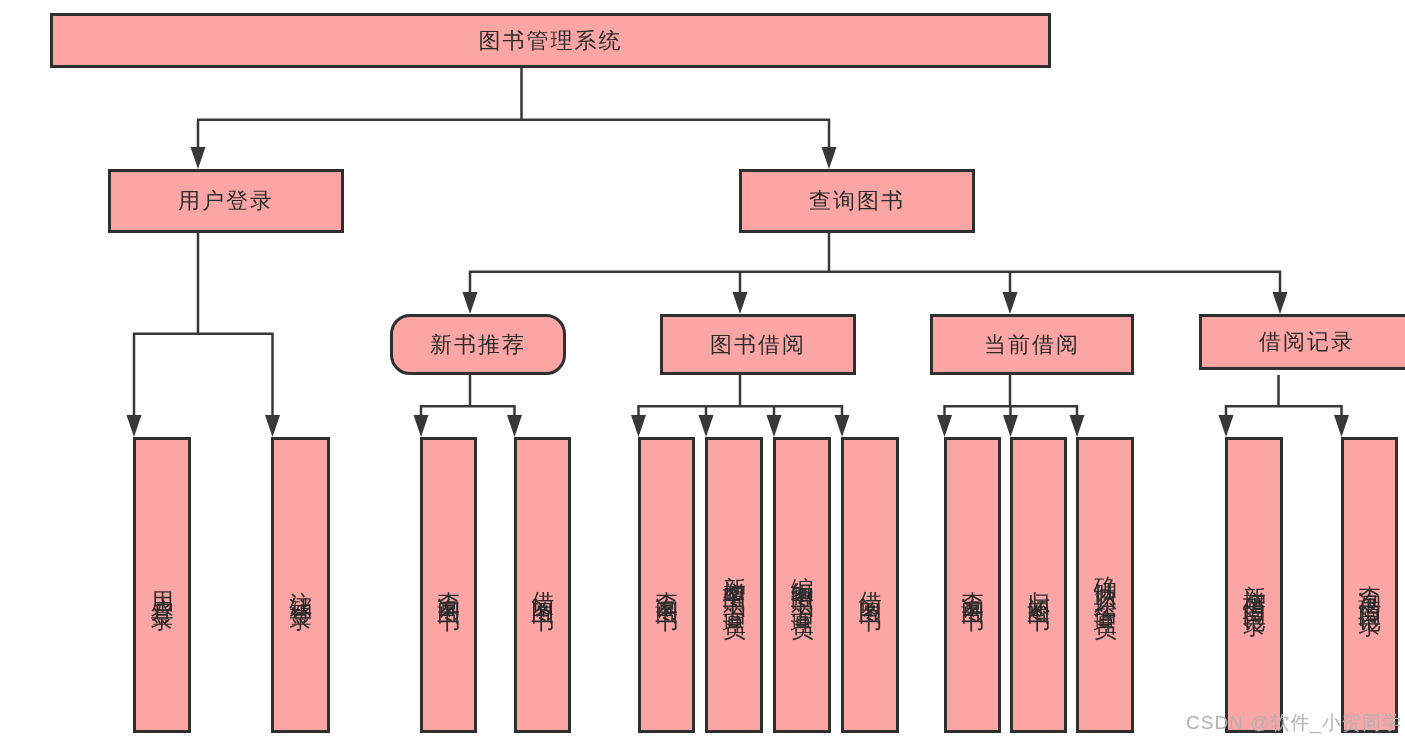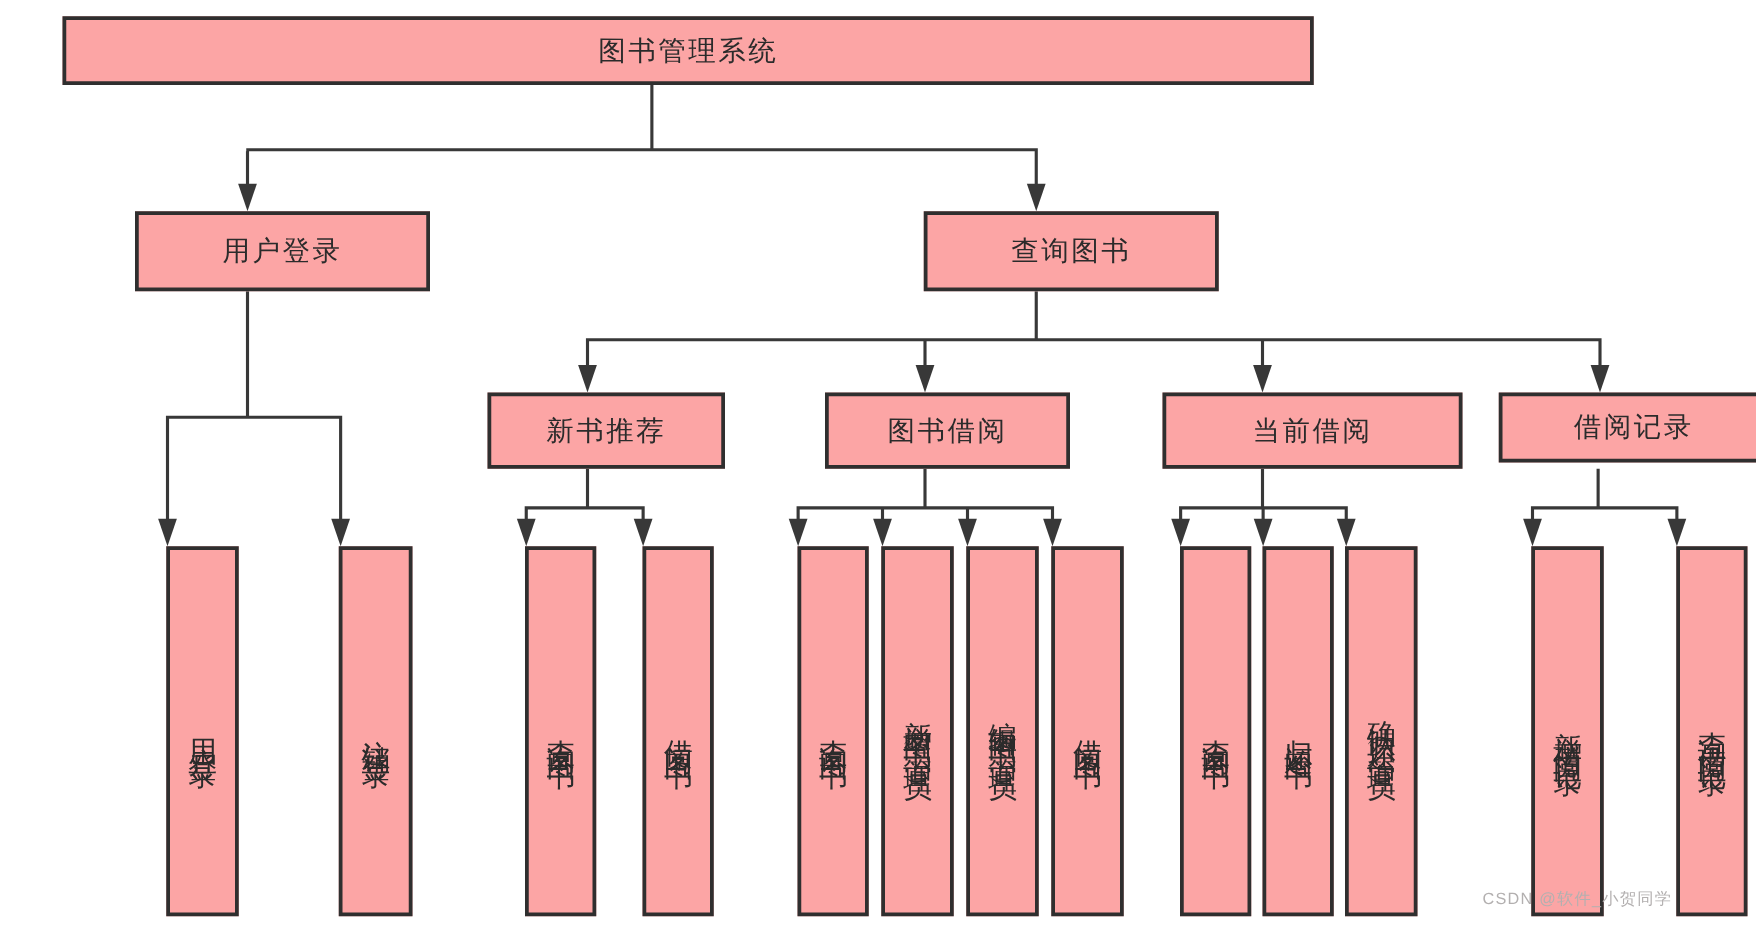--- a/index.html
+++ b/index.html
@@ -22,21 +22,21 @@
     font-size:22px;color:#2b2b2b;letter-spacing:2px;
     white-space:nowrap;line-height:1;
   }
   .v{
     writing-mode:vertical-rl;
     font-size:23px;letter-spacing:6px;line-height:1.1;
     white-space:normal;
   }
   .watermark{
     position:absolute;left:1186px;top:710px;z-index:3;
-    font-size:13px;color:#b3b0b0;letter-spacing:1px;white-space:nowrap;
+    font-size:19px;color:#b3b0b0;letter-spacing:1px;white-space:nowrap;
   }
 </style>
 </head>
 <body>
 
 <div class="canvas">
 
   <svg class="connectors" width="1405" height="747" viewBox="0 0 1405 747">
     <g stroke="#383838" stroke-width="2.5" fill="none">
 
@@ -81,27 +81,27 @@
     <span class="lbl">图书管理系统</span>
   </div>
 
   <div class="node" style="left:80px;top:169px;width:236px;height:64px;">
     <span class="lbl">用户登录</span>
   </div>
   <div class="node" style="left:711px;top:169px;width:236px;height:64px;">
     <span class="lbl">查询图书</span>
   </div>
 
-  <div class="node" style="left:362px;top:314px;width:190px;height:61px;">
+  <div class="node" style="left:362px;top:314px;width:176px;height:61px;border-radius:20px;">
     <span class="lbl">新书推荐</span>
   </div>
   <div class="node" style="left:632px;top:314px;width:196px;height:61px;">
     <span class="lbl">图书借阅</span>
   </div>
-  <div class="node" style="left:902px;top:314px;width:240px;height:61px;">
+  <div class="node" style="left:902px;top:314px;width:204px;height:61px;">
     <span class="lbl">当前借阅</span>
   </div>
   <div class="node" style="left:1171px;top:314px;width:216px;height:56px;">
     <span class="lbl">借阅记录</span>
   </div>
 
   <div class="node" style="left:105px;top:437px;width:58px;height:296px;">
     <span class="lbl v">用户登录</span>
   </div>
   <div class="node" style="left:243px;top:437px;width:59px;height:296px;">

